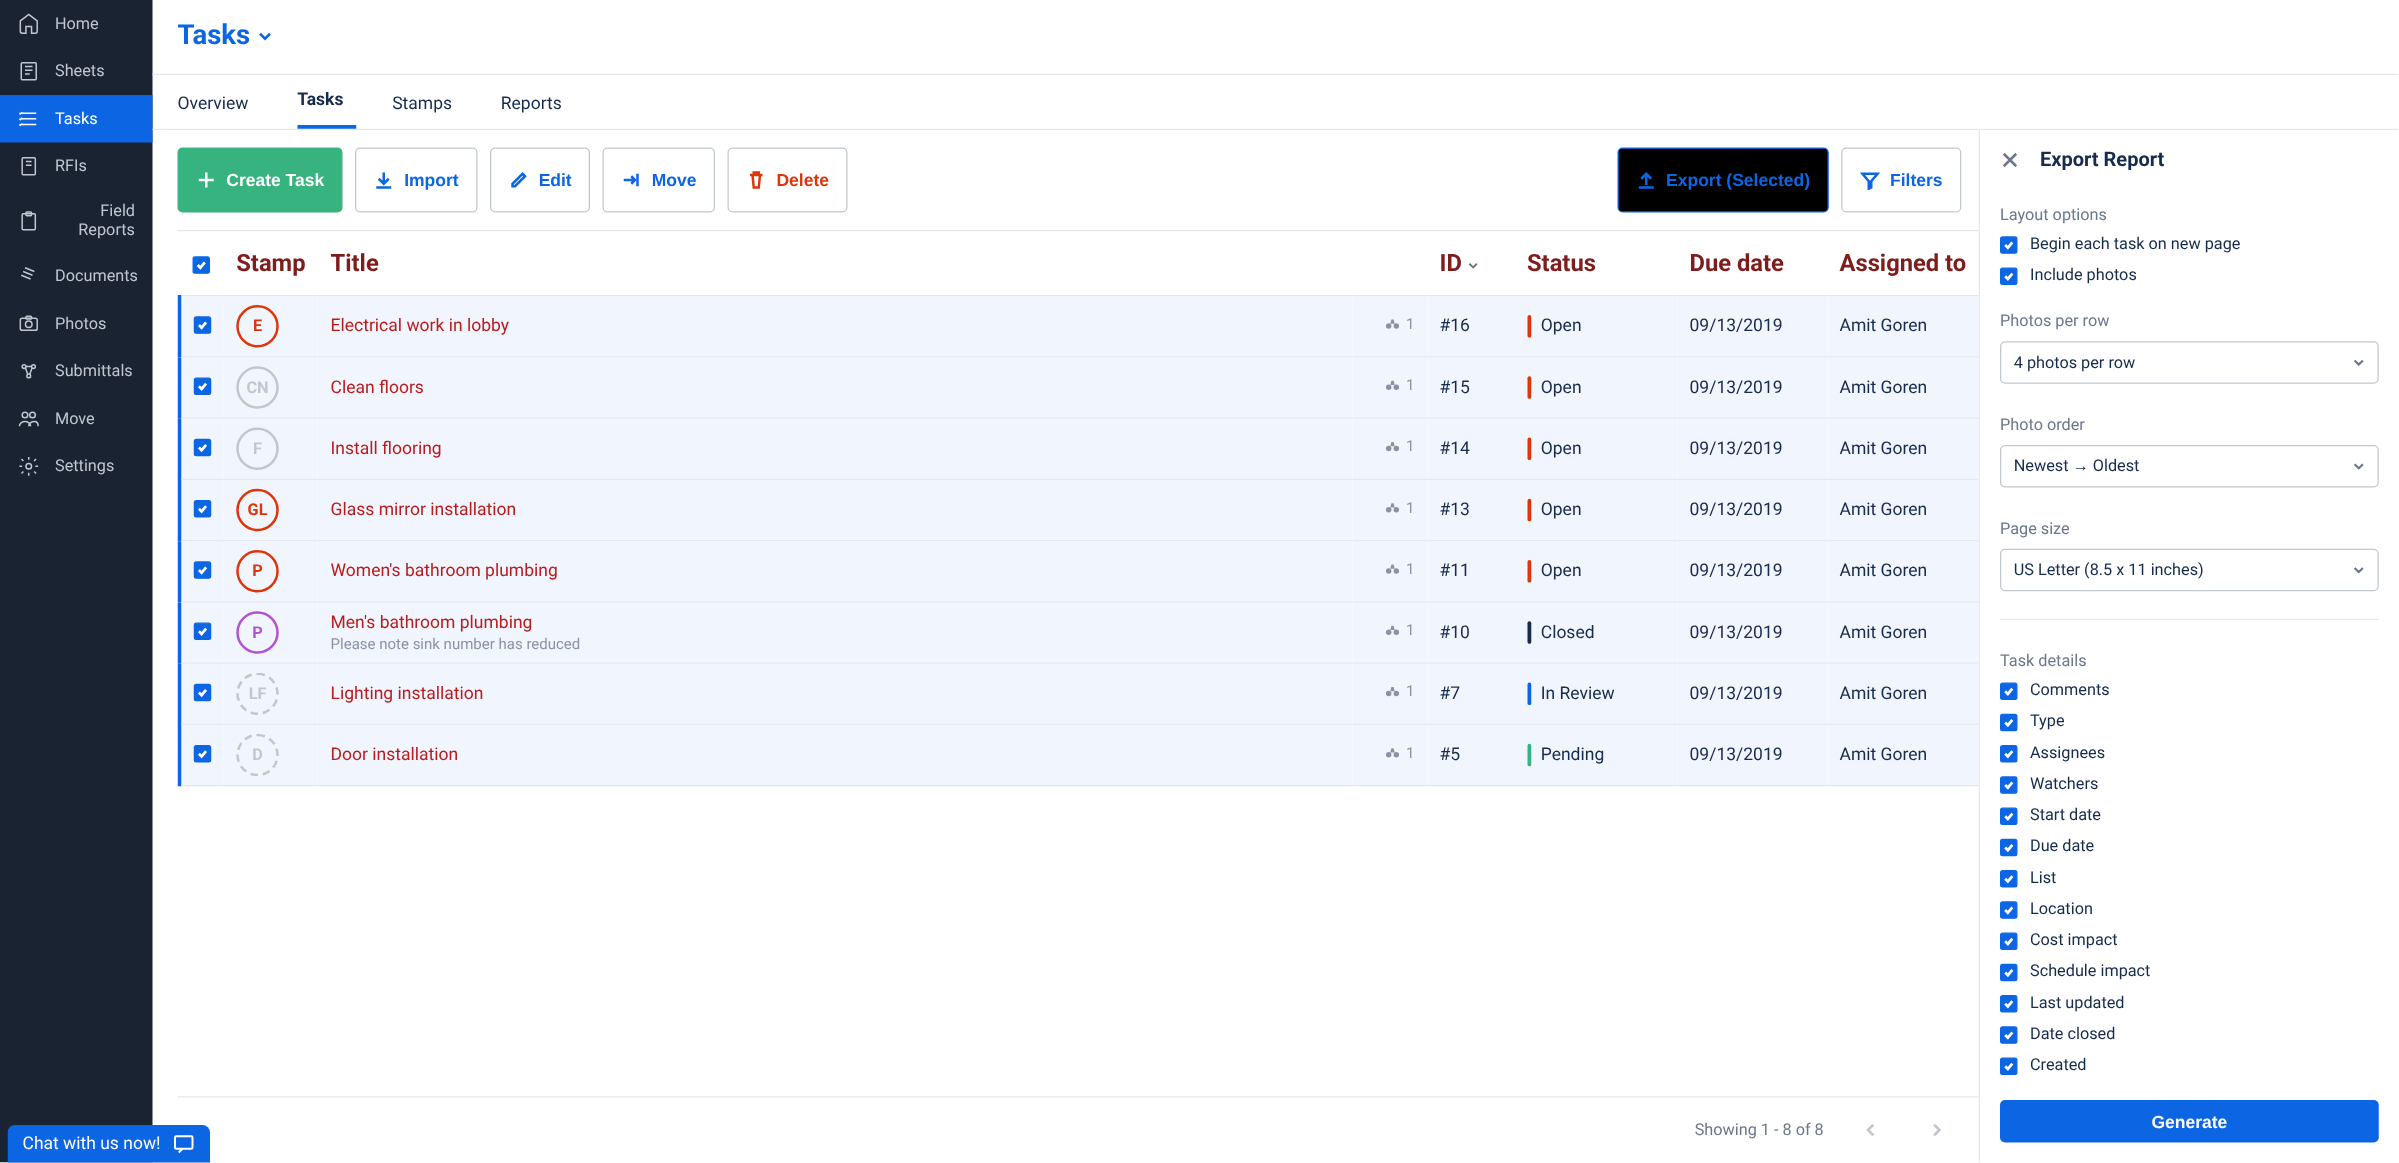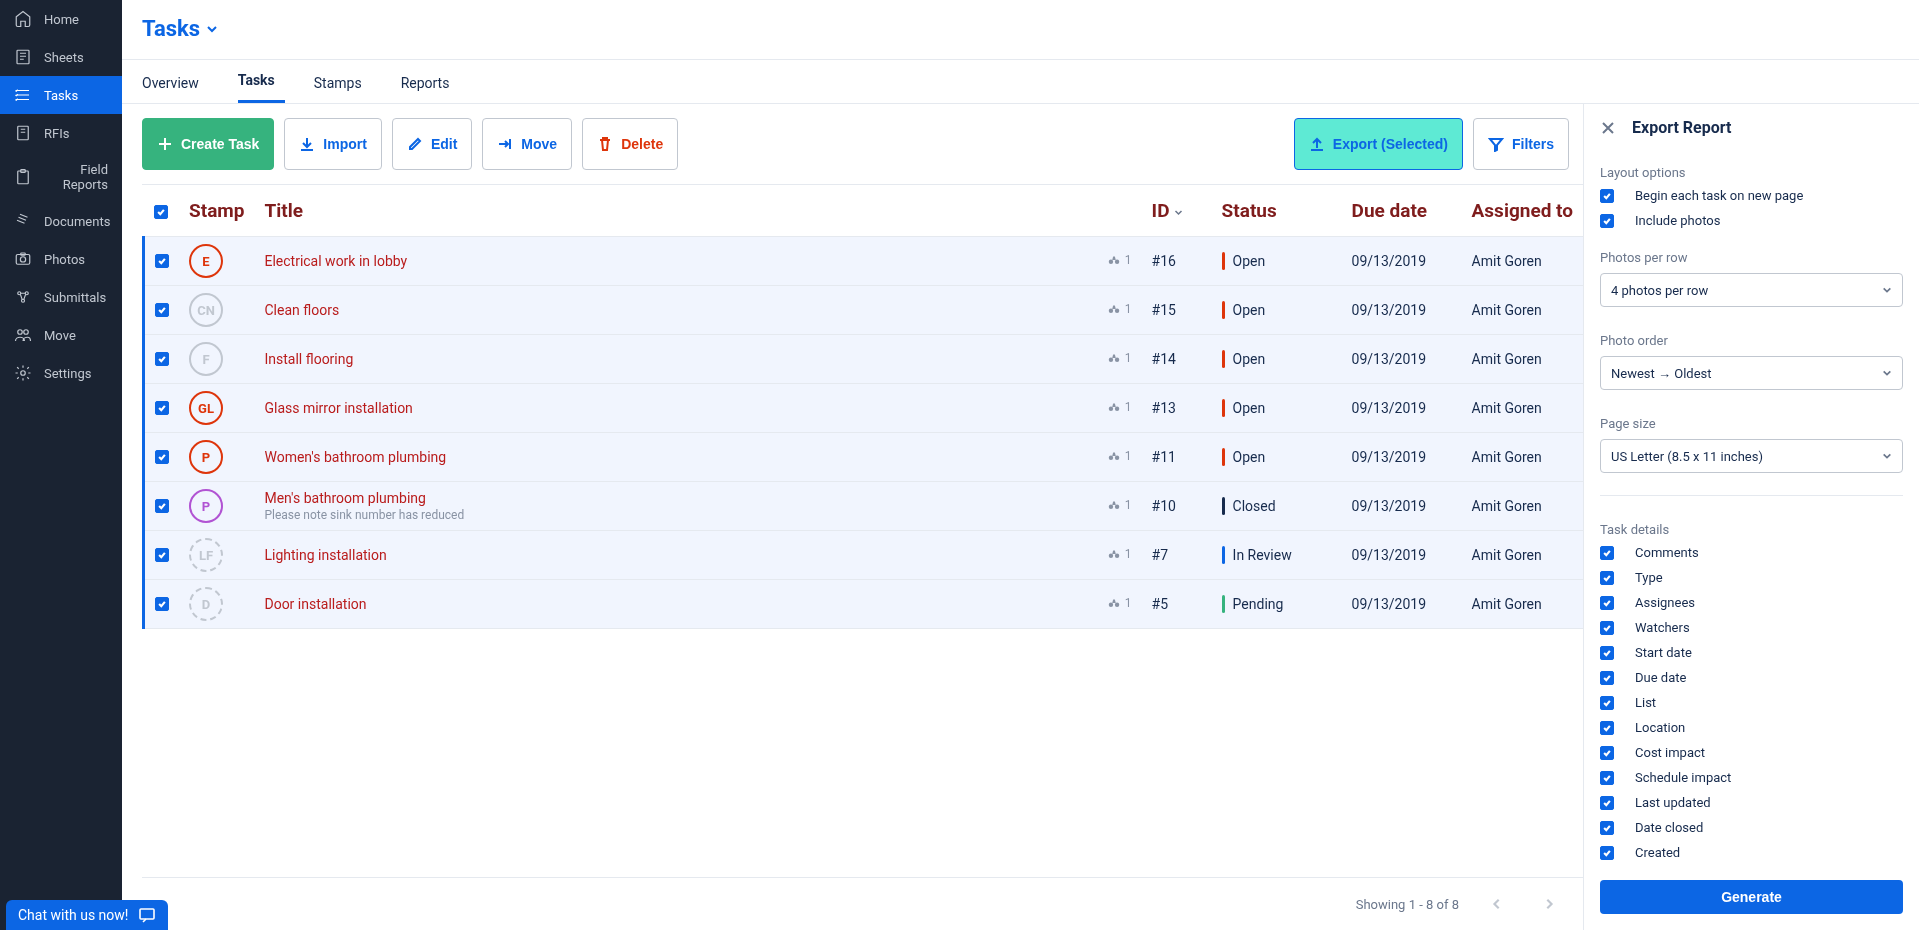--- a/index.html
+++ b/index.html
@@ -27,21 +27,21 @@
 .content-row { display: flex; flex: 1; min-height: 0; }
 
 
 .table-area { flex: 1; display: flex; flex-direction: column; min-width: 0; padding: 14px 0 0 20px; }
 
 .toolbar { display: flex; gap: 10px; padding-right: 14px; align-items: center; }
 .toolbar .spacer { flex: 1; }
 .btn { display: inline-flex; align-items: center; gap: 8px; height: 52px; padding: 0 14px; border: 1px solid #c1c7d0; border-radius: 4px; background: #fff; font-size: 14px; cursor: pointer; color: #172b4d; font-weight: 600; }
 .btn.primary { background: #36b37e; border-color: #36b37e; color: #fff; }
 .btn.danger-text { color: #de350b; }
-.btn.export-selected { border-color: #0c66e4; color: #0c66e4; background: #5eead4; align-items: center; }
+.btn.export-selected { border-color: #0c66e4; color: #0c66e4; background: #000000; align-items: center; }
 .btn.blue-text { color: #0c66e4; }
 .btn svg { width: 16px; height: 16px; stroke: currentColor; fill: none; stroke-width: 2; }
 
 .table-scroll { flex: 1; overflow: auto; margin-top: 14px; border-top: 1px solid #e5e9ef; }
 .task-table { width: 100%; border-collapse: collapse; }
 .task-table th { text-align: left; font-weight: 700; font-size: 19px; color: #7f1d1d; padding: 14px 10px; border-bottom: 1px solid #e5e9ef; white-space: nowrap; }
 .task-table td { padding: 0 10px; border-bottom: 1px solid #e5e9ef; vertical-align: middle; font-size: 14px; color: #172b4d; white-space: nowrap; }
 .task-table tr.task-row { height: 49px; background: #f1f5fe; }
 .task-table tr.task-row td:first-child { border-left: 3px solid #0c66e4; }
 .task-table th:first-child, .task-table td:first-child { width: 34px; text-align: center; }
@@ -74,21 +74,21 @@
 .pager-btn svg { width: 12px; height: 12px; stroke: currentColor; fill: none; stroke-width: 2.5; }
 
 
 .export-panel { width: 336px; border-left: 1px solid #e5e9ef; padding: 14px 16px 16px 16px; display: flex; flex-direction: column; flex-shrink: 0; overflow: auto; }
 .export-header { display: flex; align-items: center; gap: 16px; margin-bottom: 16px; }
 .export-header h2 { font-size: 16px; font-weight: 700; }
 .close-btn { cursor: pointer; color: #6b778c; display: inline-flex; }
 .close-btn svg { width: 16px; height: 16px; stroke: currentColor; stroke-width: 2; fill: none; }
 
 .section-label { font-size: 13px; color: #6b778c; margin-bottom: 8px; margin-top: 12px; }
-.check-row { display: flex; align-items: center; gap: 21px; margin-bottom: 10px; font-size: 13px; }
+.check-row { display: flex; align-items: center; gap: 10px; margin-bottom: 10px; font-size: 13px; }
 .select-box { width: 100%; height: 34px; border: 1px solid #c1c7d0; border-radius: 4px; padding: 0 10px; display: flex; align-items: center; justify-content: space-between; font-size: 13px; color: #172b4d; margin-bottom: 14px; cursor: pointer; text-align: center; }
 .select-box svg { width: 10px; height: 10px; stroke: #6b778c; stroke-width: 2; fill: none; }
 .divider { height: 1px; background: #e5e9ef; margin: 8px 0 14px 0; }
 .generate-btn { margin-top: auto; width: 100%; height: 34px; background: #0c66e4; color: #fff; border: none; border-radius: 4px; font-weight: 600; font-size: 14px; cursor: pointer; }
 
 
 .chat-widget { position: fixed; bottom: 0; left: 6px; background: #0c66e4; color: #fff; border-radius: 6px 6px 0 0; padding: 6px 12px; display: flex; align-items: center; gap: 10px; font-size: 14px; cursor: pointer; }
 .chat-widget svg { width: 18px; height: 18px; stroke: #fff; fill: none; stroke-width: 1.6; }
 </style>
 </head>

